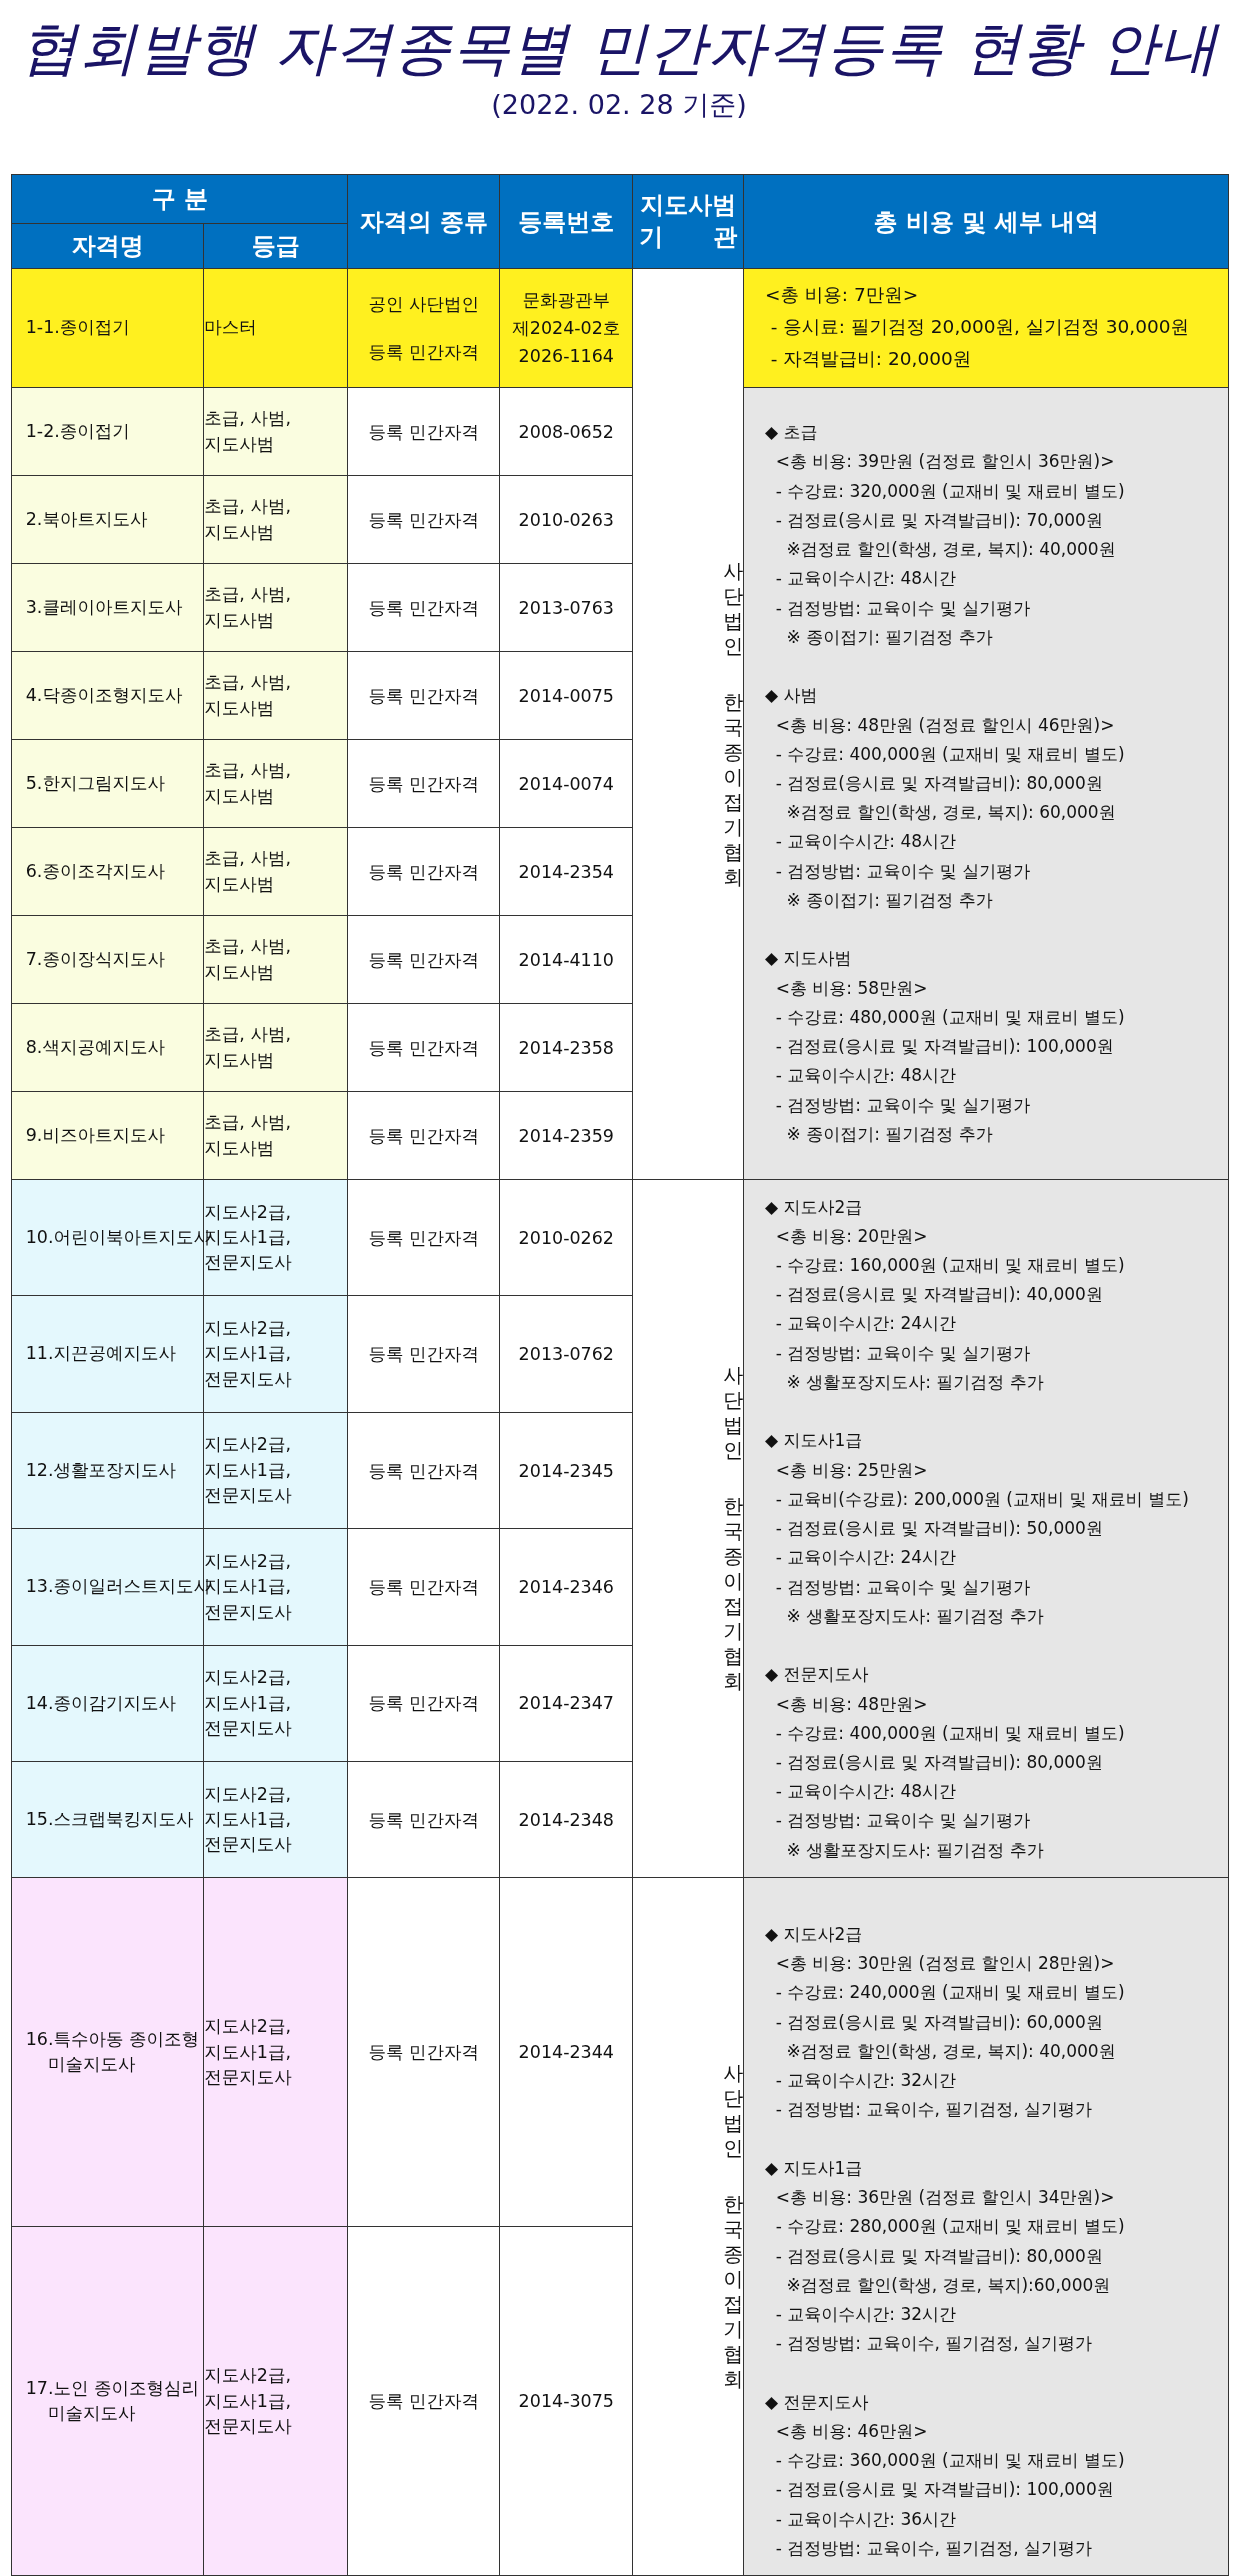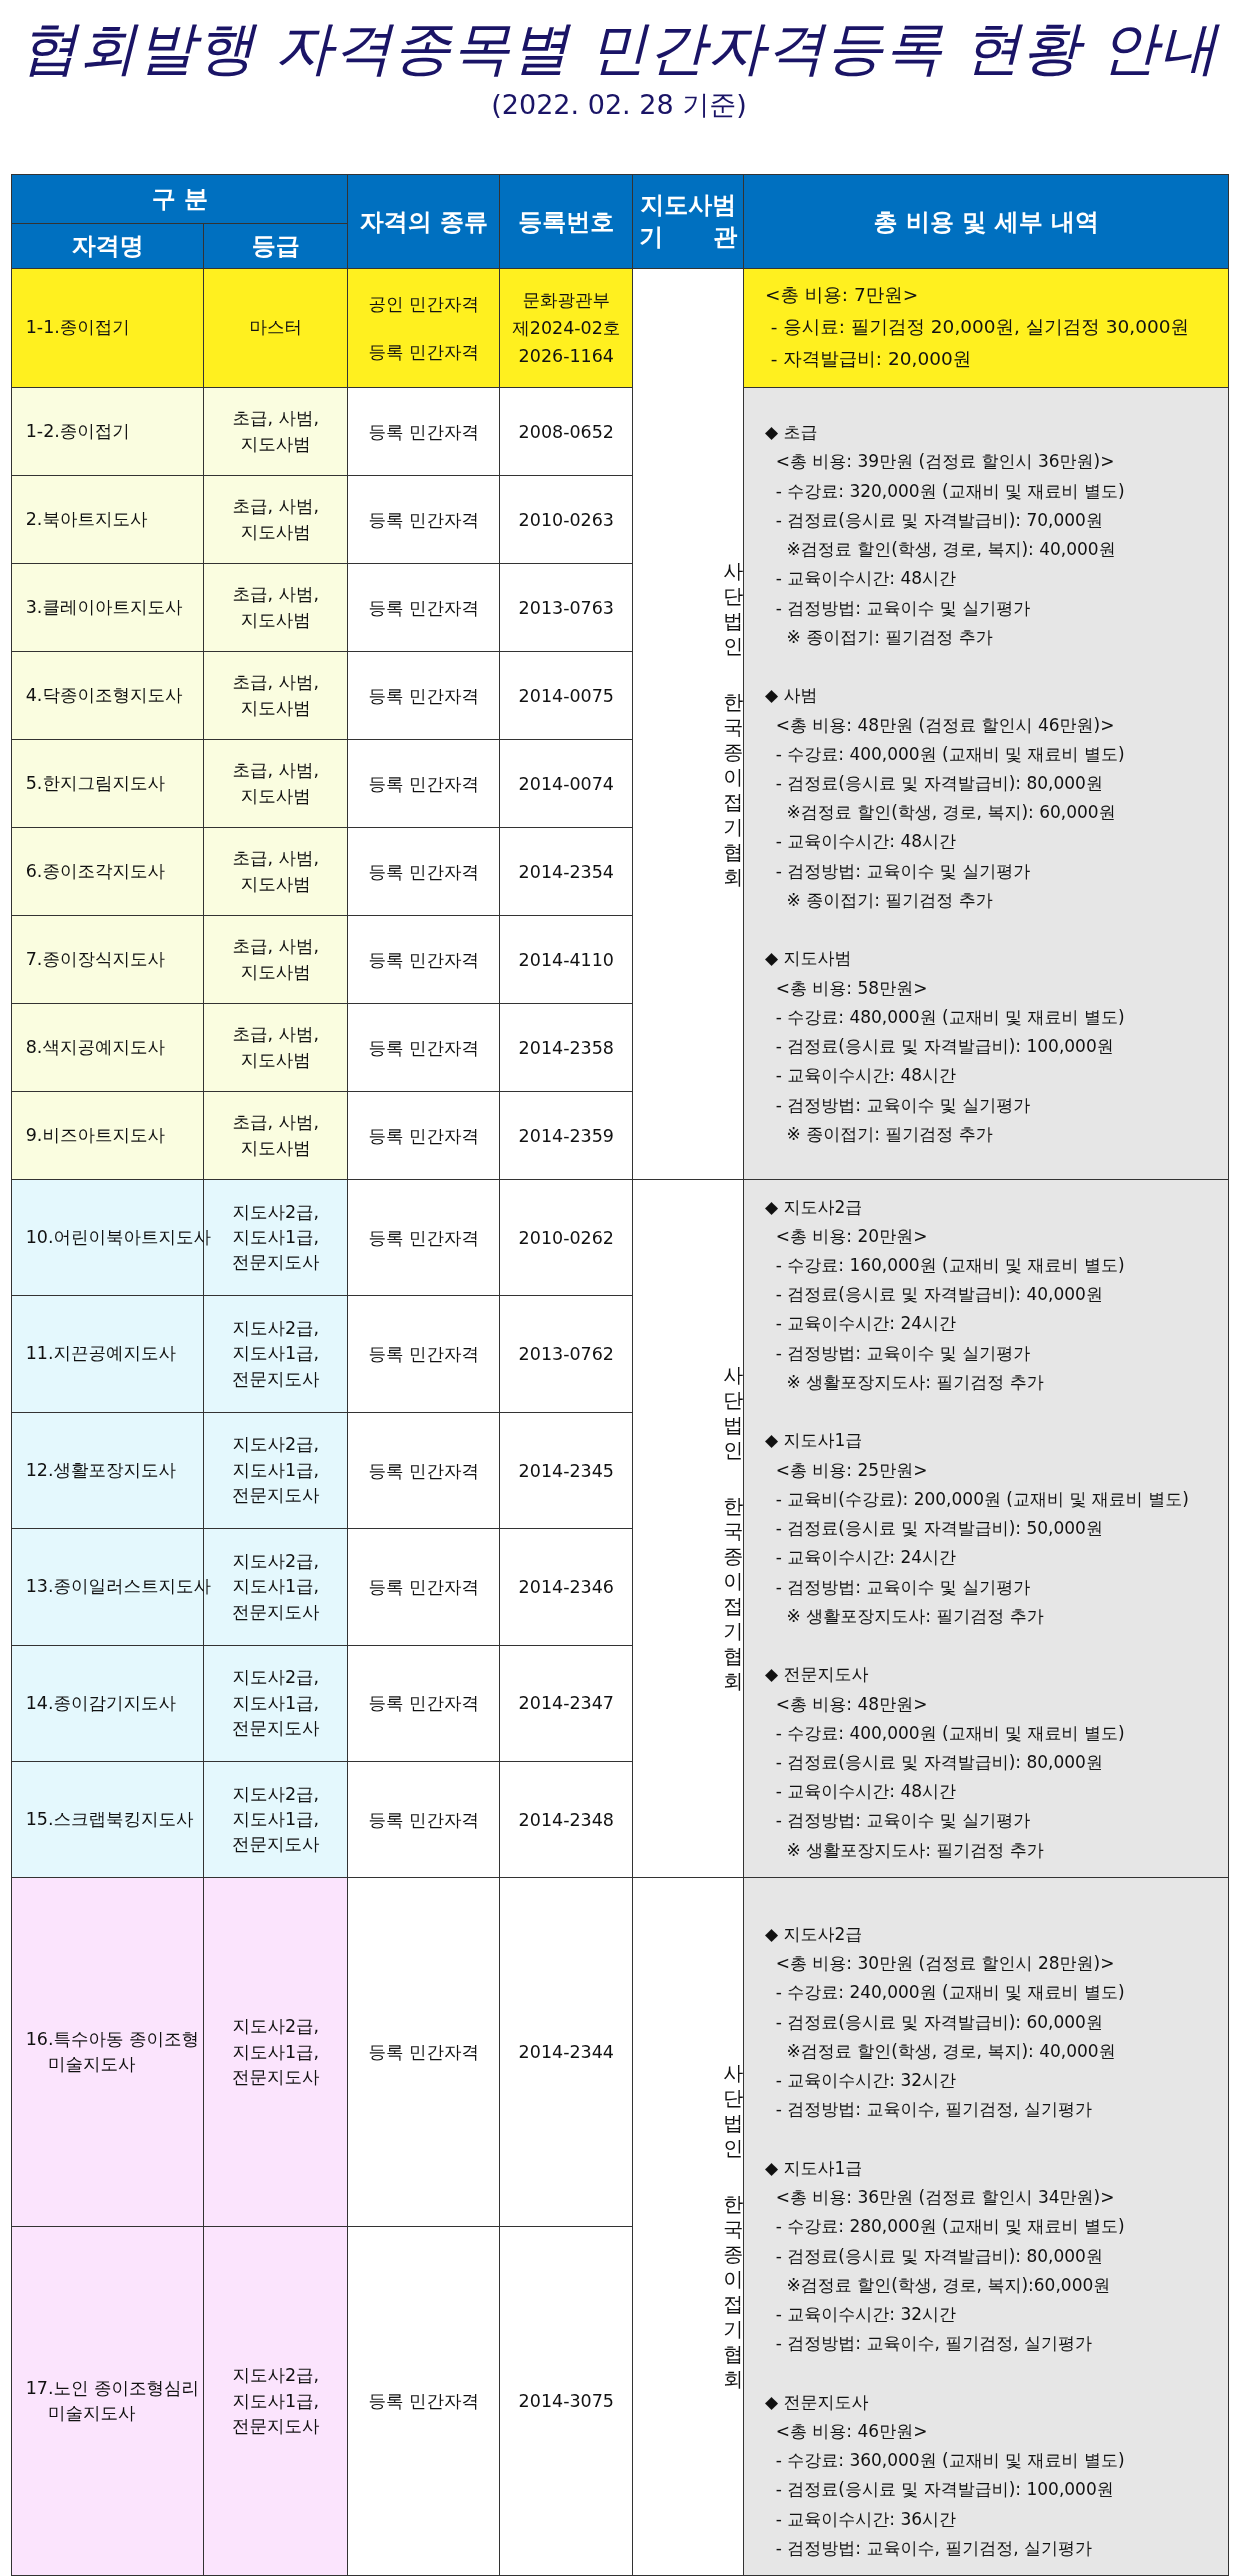--- a/index.html
+++ b/index.html
@@ -7,21 +7,21 @@
   .title { position: absolute; top: 10.3px; left: 0; width: 1238px; text-align: center; font-size: 58px; color: #1a1466; letter-spacing: 1px; font-weight: normal; font-style: italic; }
   .subtitle { position: absolute; top: 87px; left: 0; width: 1238px; text-align: center; font-size: 27px; color: #1a1466; }
   table.main { position: absolute; top: 174px; left: 11.3px; width: 1217px; border-collapse: collapse; table-layout: fixed; padding-left: 48px; }
   table.main td, table.main th { border: 1px solid #333; vertical-align: middle; }
   th { background: #0070c0; color: #ffffff; font-weight: bold; font-size: 24px; text-align: center; }
   .row-yellow td.c { background: #fff01f; }
   .g1 td.c { background: #fafde0; }
   .g2 td.c { background: #e4f8fd; }
   .g3 td.c { background: #fbe4fd; }
   td.name { font-size: 17.5px; padding-left: 13.4px; text-align: left; line-height: 1.45; }
-  td.grade { font-size: 17.5px; text-align: center; line-height: 1.45; }
+  td.grade { font-size: 17.5px; text-align: left; line-height: 1.45; }
   td.kind { font-size: 17.5px; text-align: center; background: #fff; }
   td.regno { font-size: 17.5px; text-align: center; background: #fff; }
   td.org { background: #fff; text-align: right; font-size: 20px; }
   .vert { display: inline-block; width: 31px; line-height: 1.25; word-break: break-all; }
   .vgap { height: 31px; }
   td.detail { background: #e6e6e6; font-size: 17px; line-height: 1.72; padding: 12.4px 15.5px 12.4px 20.6px; vertical-align: top; white-space: pre; }
   td.detail.yellow { background: #fff01f; font-size: 18.5px; padding-top: 10.3px; vertical-align: top; }
 </style>
 </head>
 <body>
@@ -52,21 +52,21 @@
     <tr style="height:45px">
       <th>자격명</th>
       <th>등급</th>
     </tr>
   </thead>
   <tbody id="tbody">
     <tr class="row-yellow" style="height:95px">
       <td class="c name">1-1.종이접기</td>
       <td class="c grade">마스터</td>
       <td class="c kind" style="background:#fff01f; line-height:1.6">
-        <div>공인 민간자격</div>
+        <div>공인 사단법인</div>
         <div style="height:20.6px"></div>
         <div>등록 민간자격</div>
       </td>
       <td class="c regno" style="background:#fff01f; line-height:1.6">
         <div>문화광관부</div>
         <div>제2024-02호</div>
         <div>2026-1164</div>
       </td>
       <td class="org" rowspan="10">
         <div class="vert"><span>사단법인</span><div class="vgap"></div><span>한국종이접기협회</span></div>

